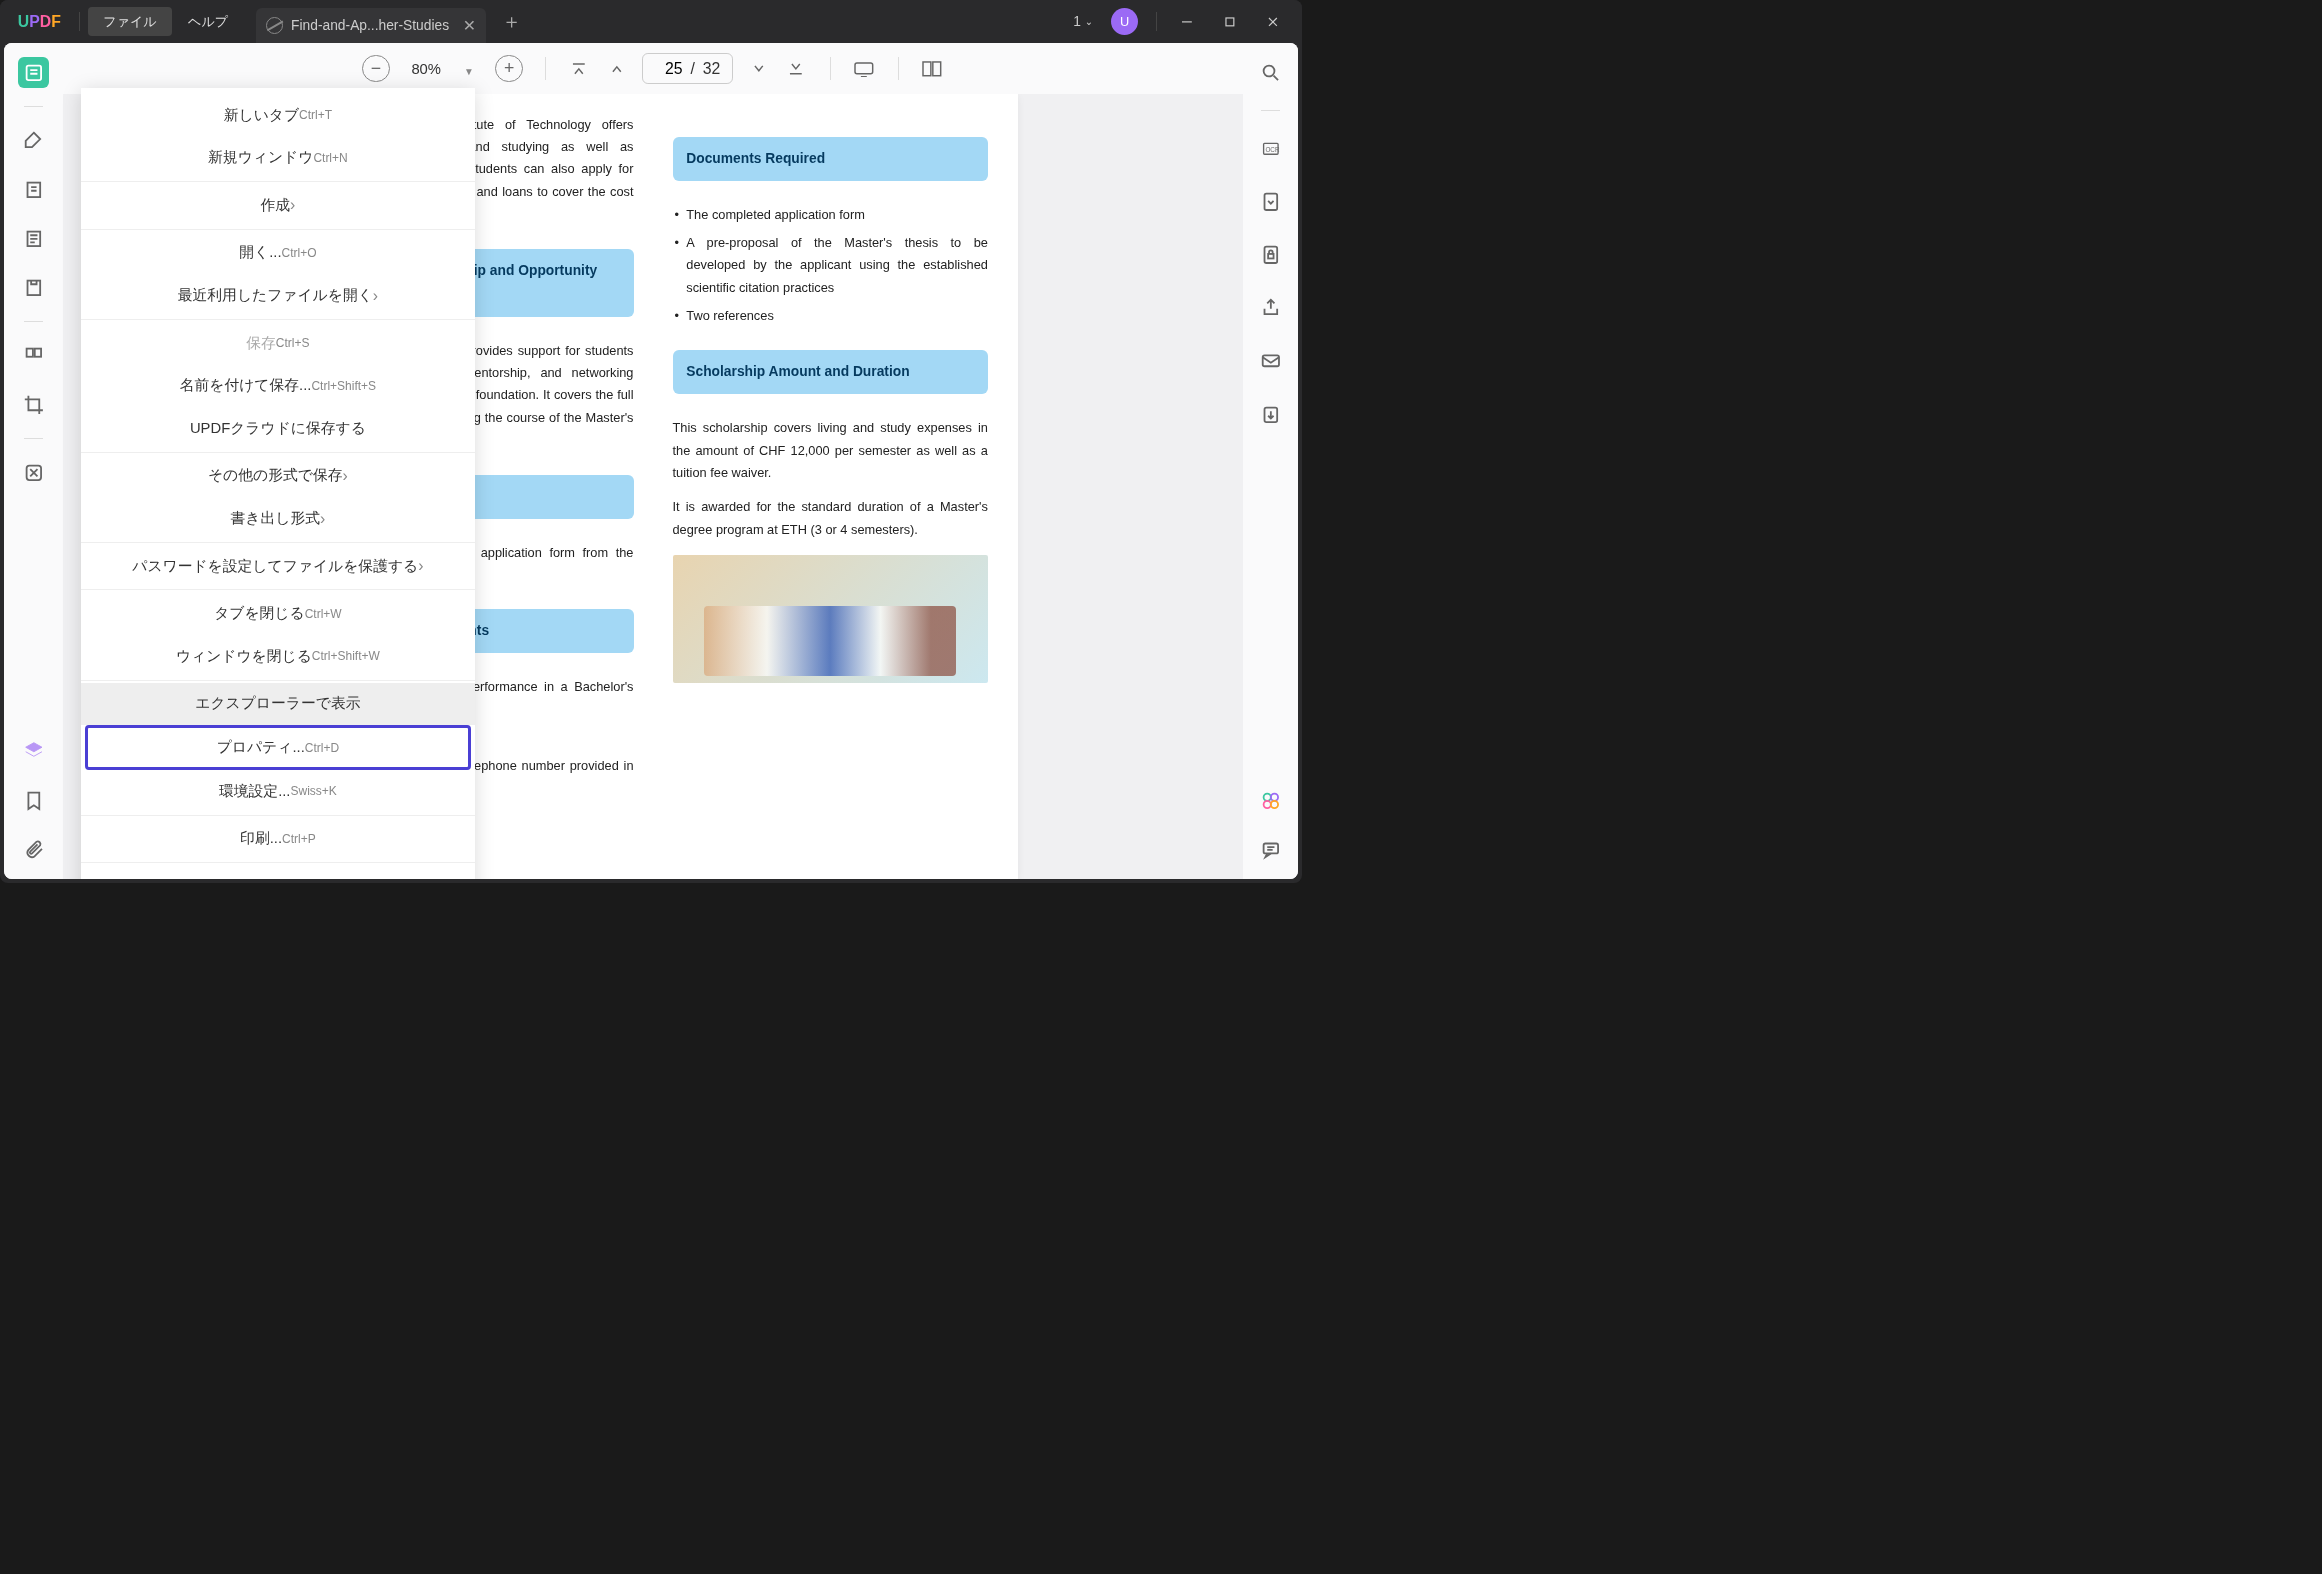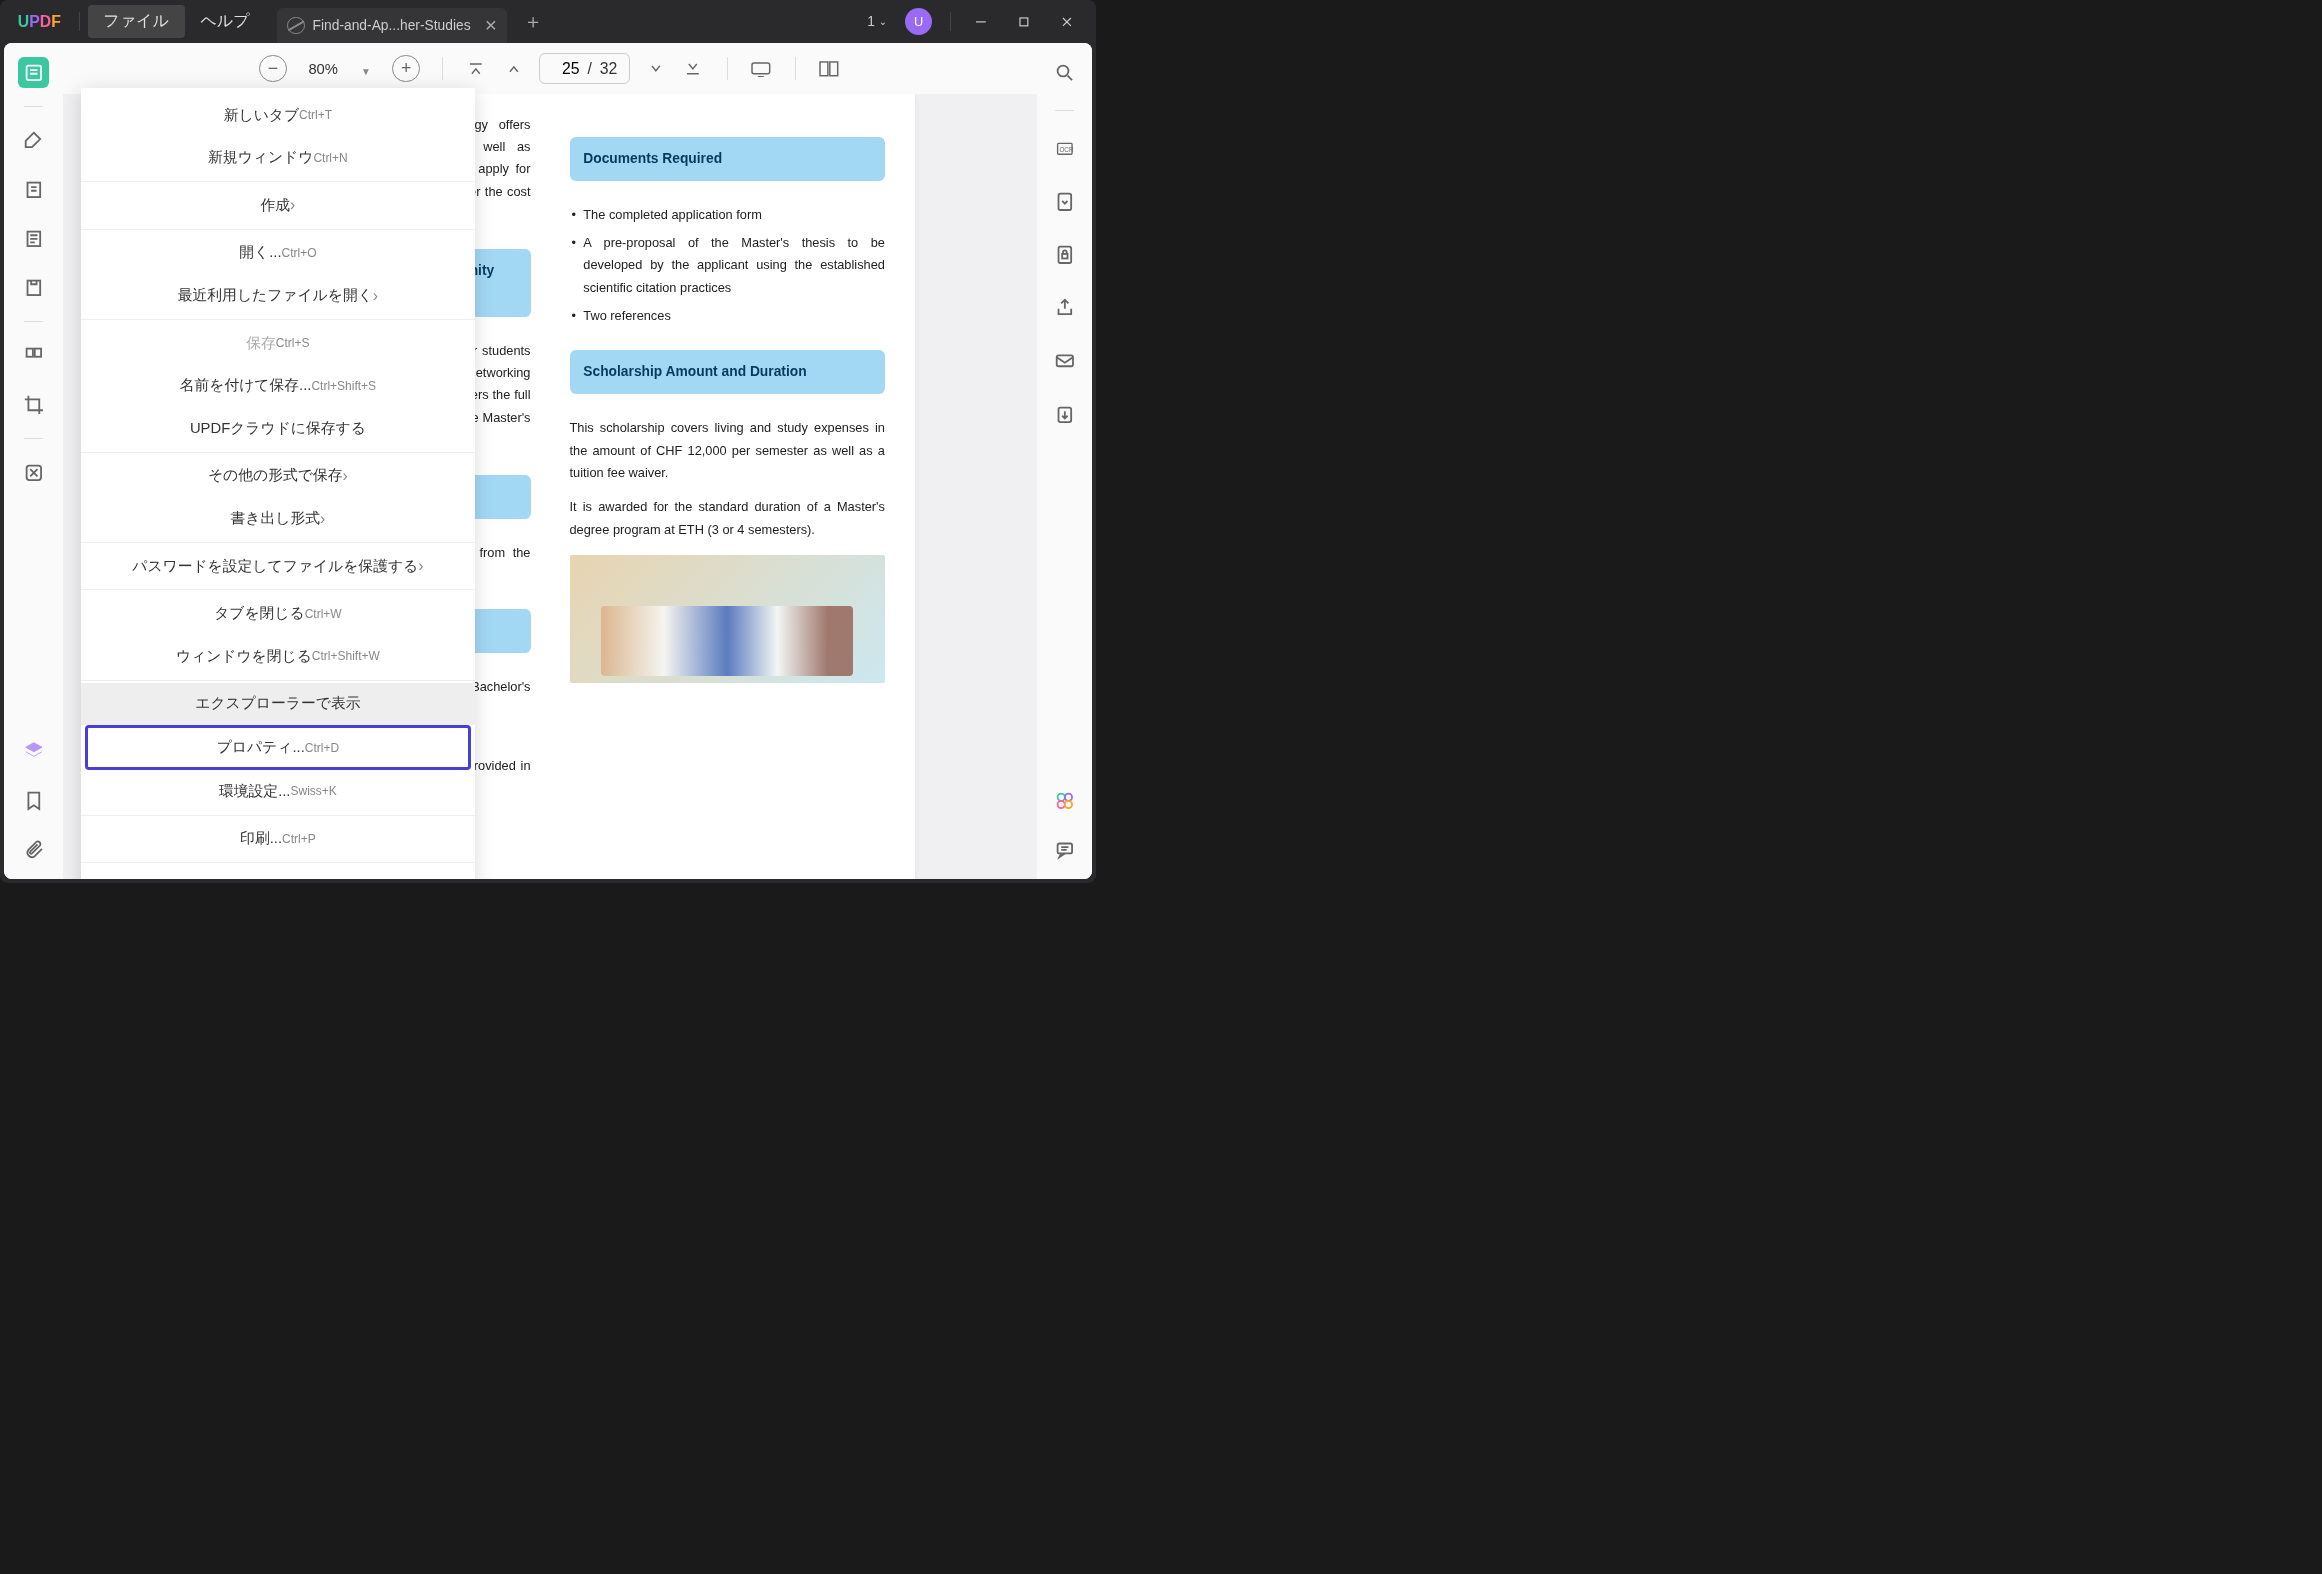--- a/index.html
+++ b/index.html
@@ -1,22 +1,22 @@
 <!DOCTYPE html>
 <html><head>
 <meta charset="utf-8">
 <style>
 * { margin: 0; padding: 0; box-sizing: border-box; font-family: -apple-system, "Segoe UI", sans-serif; }
 body { background: #1a1a1a; overflow: hidden; }
-.app { width: 1096px; height: 883px; background: #2a2a2c; border-radius: 7.9px; overflow: hidden; display: flex; flex-direction: column; position: relative; }
+.app { width: 1302px; height: 883px; background: #2a2a2c; border-radius: 7.9px; overflow: hidden; display: flex; flex-direction: column; position: relative; }
 .titlebar { height: 43px; background: #2a2a2c; display: flex; align-items: center; padding: 0 7.9px; }
 .logo { font-weight: bold; font-size: 15.8px; padding: 0 9.9px; }
 .logo span:nth-child(1){color:#3bc7a0}.logo span:nth-child(2){color:#9b6af5}.logo span:nth-child(3){color:#ff5fa2}.logo span:nth-child(4){color:#ffa726}
 .vdiv { width: 1px; height: 19.7px; background: #444; margin: 0 7.9px; }
-.menu-btn { color: #e0e0e0; padding: 5.9px 15.8px; font-size: 16px; border-radius: 3.9px; cursor: pointer; }
+.menu-btn { color: #e0e0e0; padding: 5.9px 15.8px; font-size: 13px; border-radius: 3.9px; cursor: pointer; }
 .menu-btn.active { background: #444; }
 .tab { display: flex; align-items: center; background: #353537; border-radius: 5.9px 5.9px 0 0; padding: 0 9.9px; height: 35px; margin-left: 11.8px; margin-top: 7.9px; color: #ccc; font-size: 13.8px; gap: 7.9px; }
 .tab-icon { width: 17.7px; height: 17.7px; border: 1.5px solid #888; border-radius: 50%; position: relative; }
 .tab-icon::before { content: ''; position: absolute; width: 17.7px; height: 1.5px; background: #888; top: 7.9px; left: -1px; transform: rotate(-30deg); }
 .add-tab { color: #aaa; font-size: 19.7px; margin-left: 15.8px; cursor: pointer; }
 .win-right { margin-left: auto; display: flex; align-items: center; gap: 0; }
 .count { color: #ccc; font-size: 13.8px; display: flex; align-items: center; gap: 3.9px; padding: 0 7.9px; }
 .avatar { width: 27.6px; height: 27.6px; background: #9b6af5; border-radius: 50%; display: flex; align-items: center; justify-content: center; color: #fff; font-size: 12.8px; margin: 0 9.9px; }
 .win-btn { width: 43px; height: 43px; display: flex; align-items: center; justify-content: center; color: #ccc; cursor: pointer; }
 .main { flex: 1; display: flex; background: #fafafb; border-radius: 7.9px; margin: 0 3.9px 3.9px 3.9px; overflow: hidden; position: relative; }

